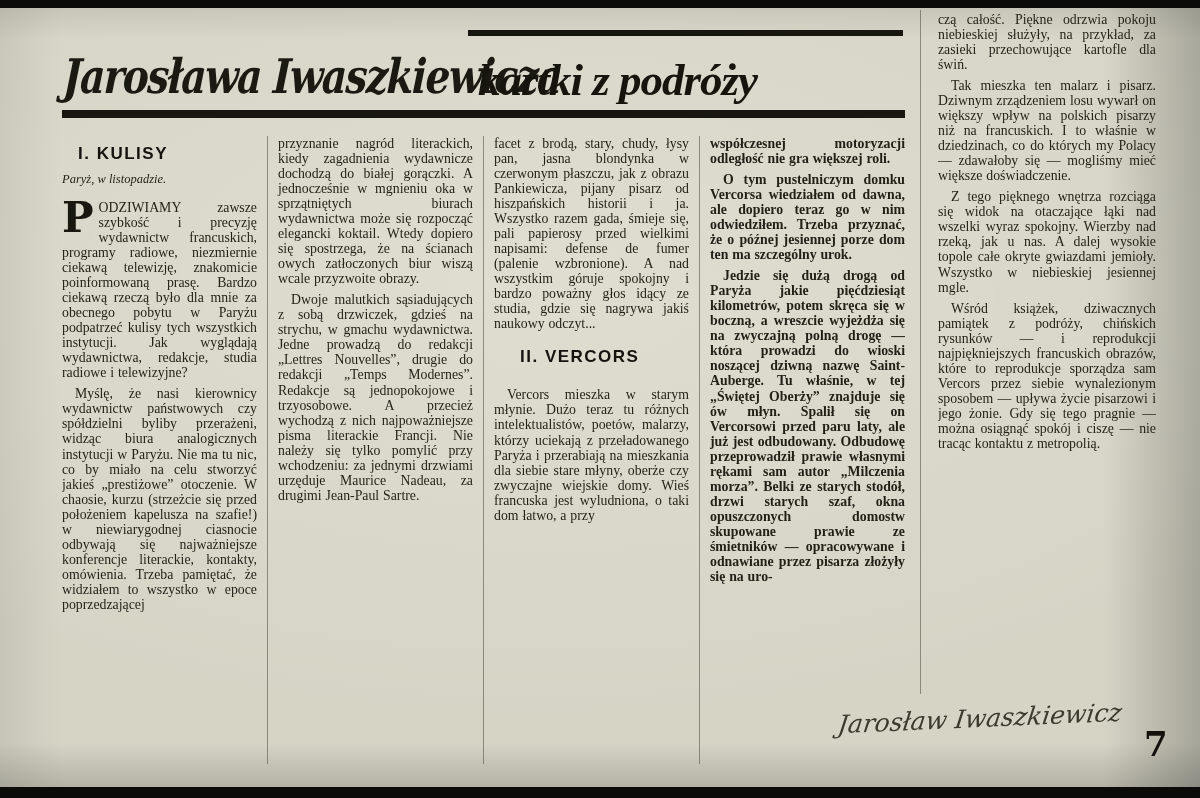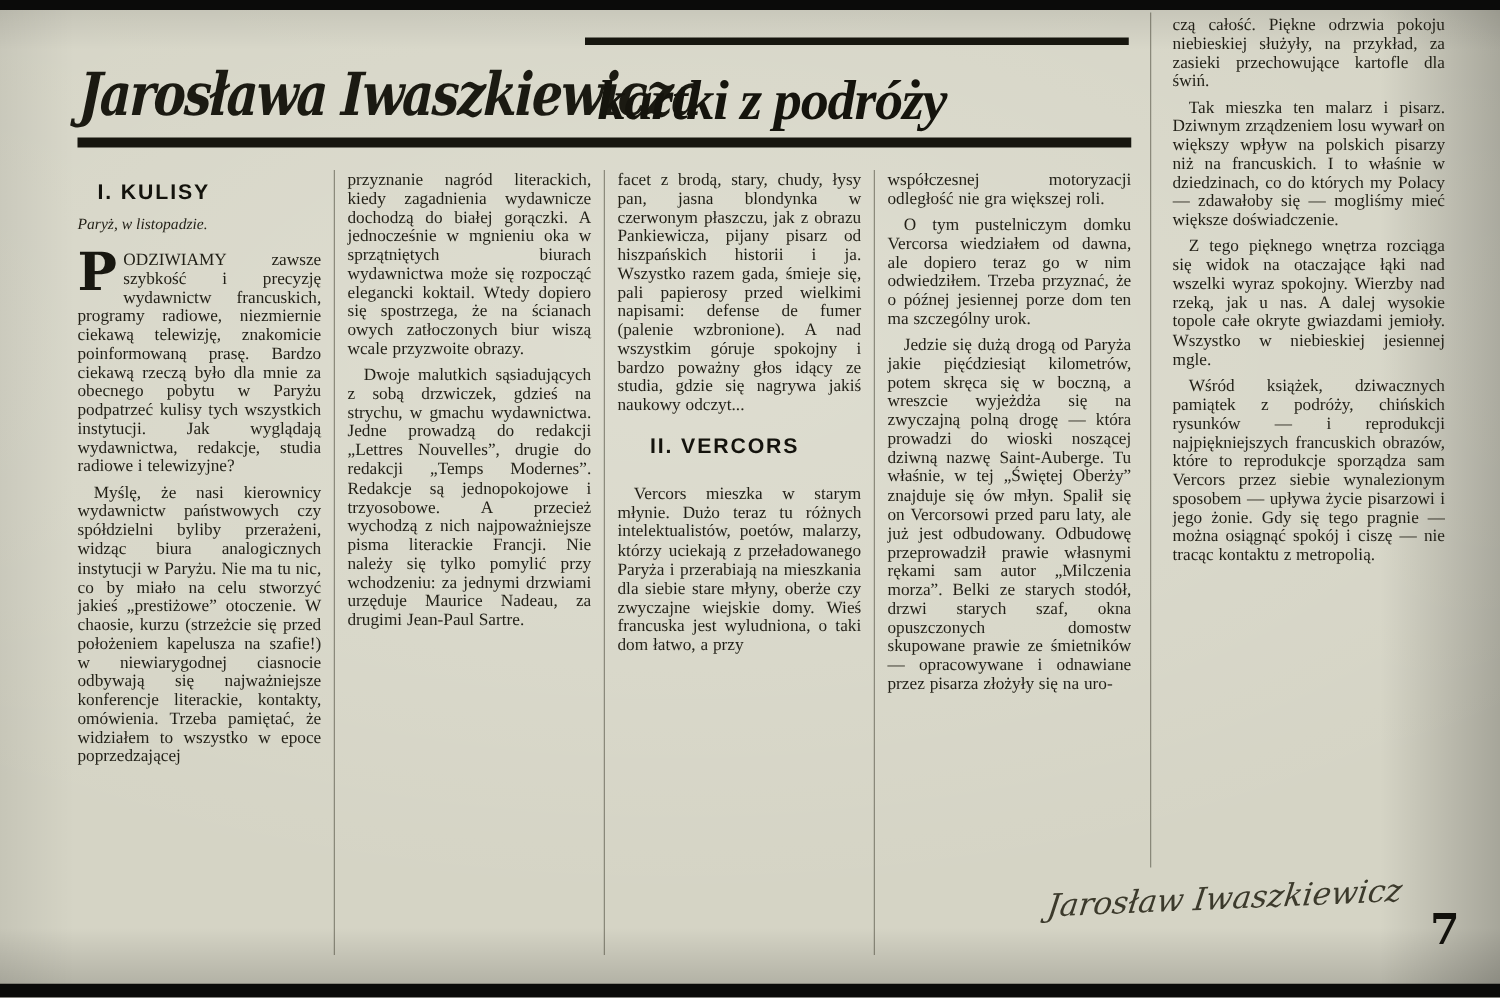--- a/index.html
+++ b/index.html
@@ -29,21 +29,21 @@
   .article-title {
     position:absolute; left:416px; bottom:12px;
     font-family:Liberation Serif, serif; font-style:italic; font-weight:700;
     font-size:45px; letter-spacing:-1px; color:#15140d; white-space:nowrap;
   }
 
   
   .cols { position:absolute; left:62px; top:136px; width:843px; height:628px; display:flex; overflow:hidden; }
   .col { flex:1 1 0; min-width:0; padding:0 10px; overflow:hidden; }
   .col:first-child { padding-left:0; }
-  .col:last-child  { padding-right:0; }
+  .col:last-child  { padding-right:0;font-weight:bold; }
   .col + .col { border-left:1px solid rgba(75,72,58,.55); }
 
   
   .col5 { position:absolute; left:938px; top:12px; width:218px; height:684px; overflow:hidden; }
   .divider5 { position:absolute; left:920px; top:10px; width:1px; height:684px; background:rgba(75,72,58,.55); }
 
   
   p.para {
     margin:0 0 6px 0; text-align:justify;
     font-size:13.8px; line-height:1.09; word-spacing:.4px;

